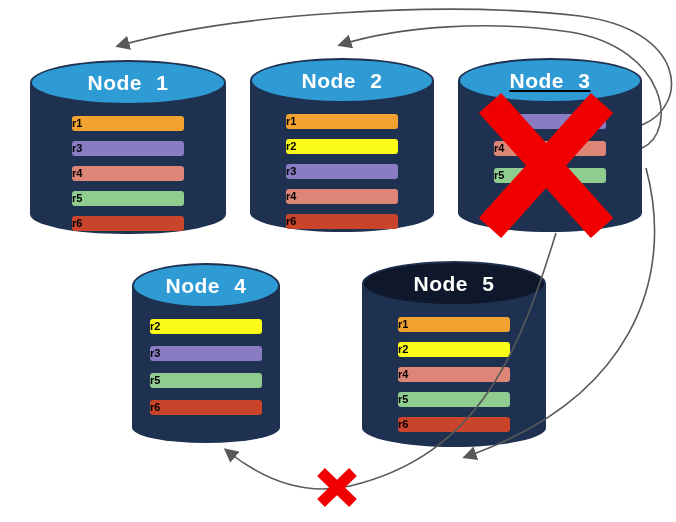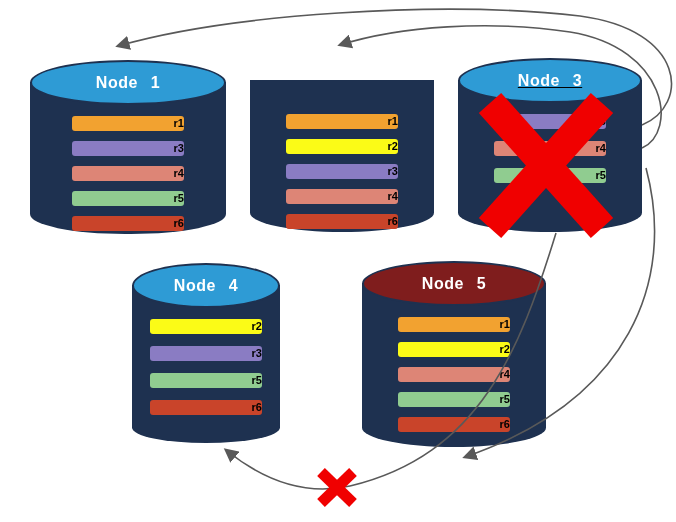--- a/index.html
+++ b/index.html
@@ -9,27 +9,27 @@
 
   
   .node { position:absolute; width:190px; height:174px; }
   .cyl-body { position:absolute; left:0; right:0; top:22px; bottom:0;
               background:#1e3150;
               border-radius:0 0 95px 95px / 0 0 20px 20px; }
   .cyl-top { position:absolute; left:0; right:0; top:0; height:45px;
              background:#2e9bd5; border-radius:50%;
              border:2px solid #1e3150;
              display:flex; align-items:center; justify-content:center; }
-  .node-title { color:#ffffff; font-weight:bold; font-size:16px;
+  .node-title { color:#ffffff; font-weight:bold; font-size:21px;
                 letter-spacing:0.5px; word-spacing:8px; }
   .records { position:absolute; left:0; right:0; top:56px;
              display:flex; flex-direction:column; align-items:center; gap:10px; }
   .record { width:112px; height:15px; border-radius:3px;
             font-size:11px; font-weight:bold; color:#000;
-            text-align:right; line-height:15px; }
+            text-align:left; line-height:15px; }
 
   .node-1 { left:30px;  top:60px;  width:196px; }
   .node-2 { left:250px; top:58px;  width:184px; }
   .node-3 { left:458px; top:58px;  width:184px; }
   .node-4 { left:132px; top:263px; width:148px; height:180px; }
   .node-5 { left:362px; top:261px; width:184px; height:186px; }
   .node-3 .records { gap:12px; }
   .node-4 .records { gap:12px; }
 
   
@@ -52,20 +52,23 @@
       <div class="record" style="background-color: rgb(242, 162, 48);">r1</div>
       <div class="record" style="background-color: rgb(138, 124, 195);">r3</div>
       <div class="record" style="background-color: rgb(221, 133, 118);">r4</div>
       <div class="record" style="background-color: rgb(144, 204, 144);">r5</div>
       <div class="record" style="background-color: rgb(201, 68, 42);">r6</div>
     </div>
   </div>
 
   <div class="node node-2">
     <div class="cyl-body" style="background-color: rgb(30, 49, 80);"></div>
+    <div class="cyl-top" style="background-color: rgb(46, 155, 213);">
+      <span class="node-title">Node 2</span>
+    </div>
     <div class="records">
       <div class="record" style="background-color: rgb(242, 162, 48);">r1</div>
       <div class="record" style="background-color: rgb(251, 251, 23);">r2</div>
       <div class="record" style="background-color: rgb(138, 124, 195);">r3</div>
       <div class="record" style="background-color: rgb(221, 133, 118);">r4</div>
       <div class="record" style="background-color: rgb(201, 68, 42);">r6</div>
     </div>
   </div>
 
   <div class="node node-3">
@@ -88,21 +91,21 @@
     <div class="records">
       <div class="record" style="background-color: rgb(251, 251, 23);">r2</div>
       <div class="record" style="background-color: rgb(138, 124, 195);">r3</div>
       <div class="record" style="background-color: rgb(144, 204, 144);">r5</div>
       <div class="record" style="background-color: rgb(201, 68, 42);">r6</div>
     </div>
   </div>
 
   <div class="node node-5">
     <div class="cyl-body" style="background-color: rgb(30, 49, 80);"></div>
-    <div class="cyl-top" style="background-color: #7f1d1d;">
+    <div class="cyl-top" style="background-color: #0f172a;">
       <span class="node-title">Node 5</span>
     </div>
     <div class="records">
       <div class="record" style="background-color: rgb(242, 162, 48);">r1</div>
       <div class="record" style="background-color: rgb(251, 251, 23);">r2</div>
       <div class="record" style="background-color: rgb(221, 133, 118);">r4</div>
       <div class="record" style="background-color: rgb(144, 204, 144);">r5</div>
       <div class="record" style="background-color: rgb(201, 68, 42);">r6</div>
     </div>
   </div>

